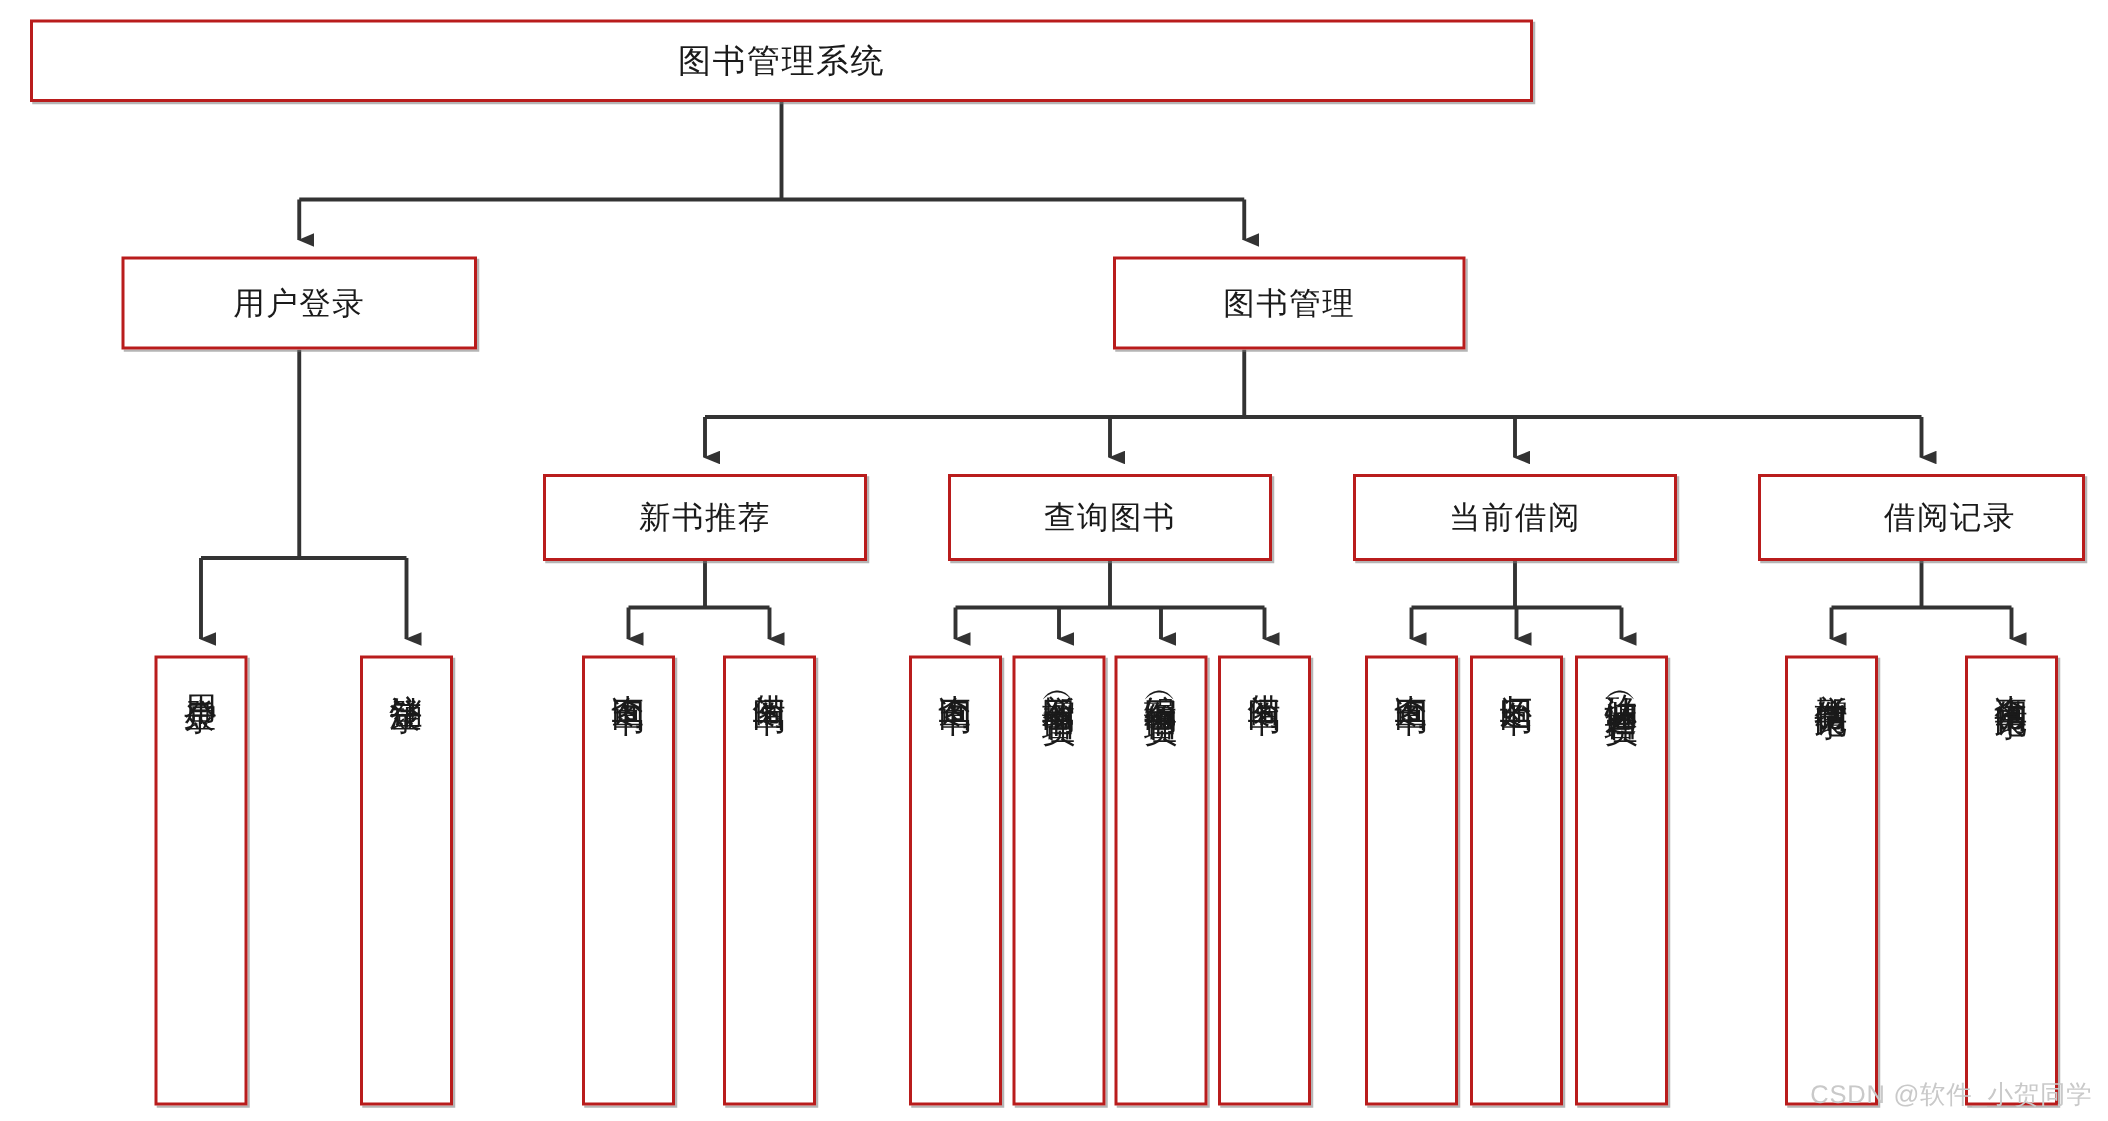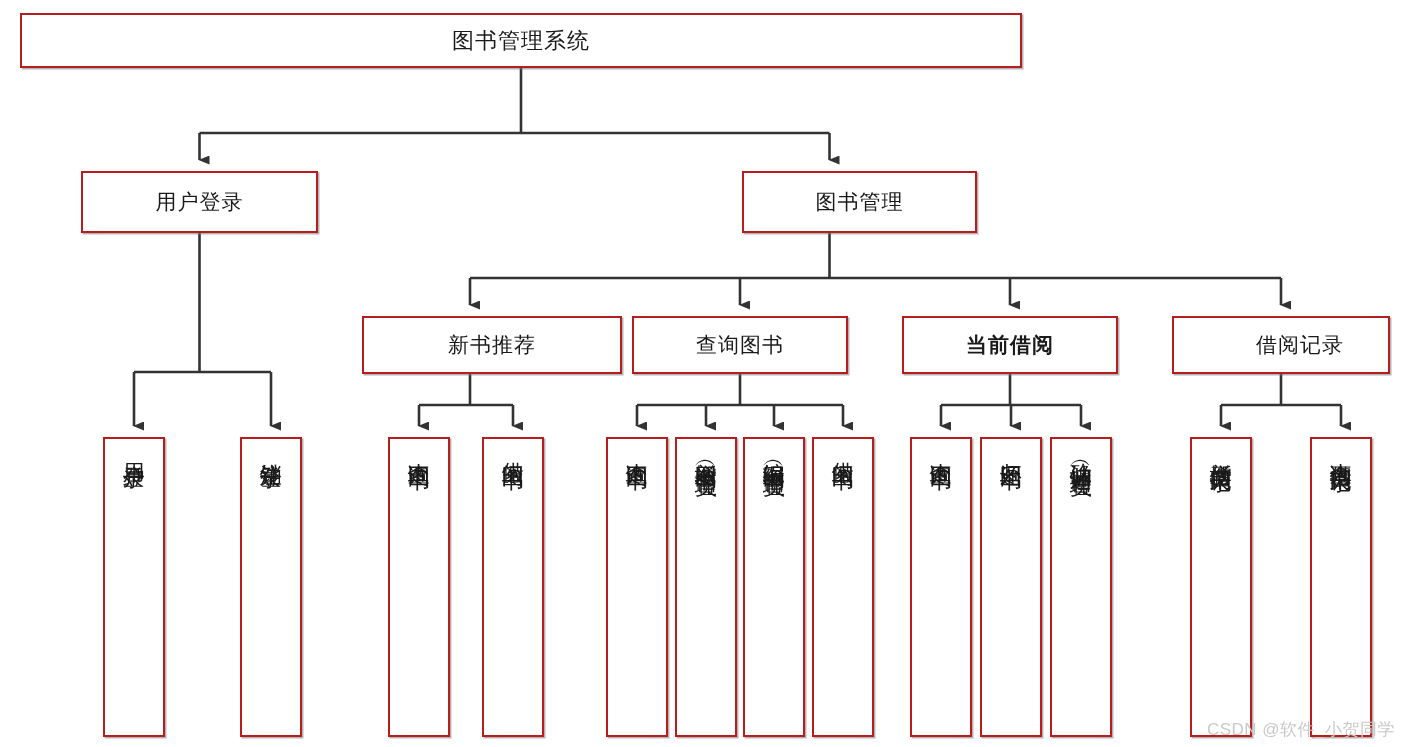--- a/index.html
+++ b/index.html
@@ -116,27 +116,27 @@
   <div id="nodes-layer">
       <div class="node horizontal root" style="left: 20px; top: 13px; width: 1002px; height: 55px;">
         <span>图书管理系统</span>
       </div>
       <div class="node horizontal" style="left: 81px; top: 171px; width: 237px; height: 62px;">
         <span>用户登录</span>
       </div>
       <div class="node horizontal" style="left: 712px; top: 171px; width: 235px; height: 62px; margin-left: 30px;">
         <span>图书管理</span>
       </div>
-      <div class="node horizontal" style="left: 362px; top: 316px; width: 260px; height: 58px;">
+      <div class="node horizontal" style="left: 362px; top: 316px; width: 216px; height: 58px;">
         <span>新书推荐</span>
       </div>
       <div class="node horizontal" style="left: 632px; top: 316px; width: 216px; height: 58px;">
         <span>查询图书</span>
       </div>
-      <div class="node horizontal" style="left: 902px; top: 316px; width: 216px; height: 58px; font-weight: bold;">
+      <div class="node horizontal" style="left: 902px; top: 316px; width: 216px; height: 58px;">
         <span>当前借阅</span>
       </div>
       <div class="node horizontal" style="left: 1172px; top: 316px; width: 218px; height: 58px; padding-left: 38px;">
         <span>借阅记录</span>
       </div>
       <div class="node vertical" style="left: 103px; top: 437px; width: 62px; height: 300px;">
         <span class="vtext">用户登录</span>
       </div>
       <div class="node vertical" style="left: 240px; top: 437px; width: 62px; height: 300px;">
         <span class="vtext">注销登录</span>

